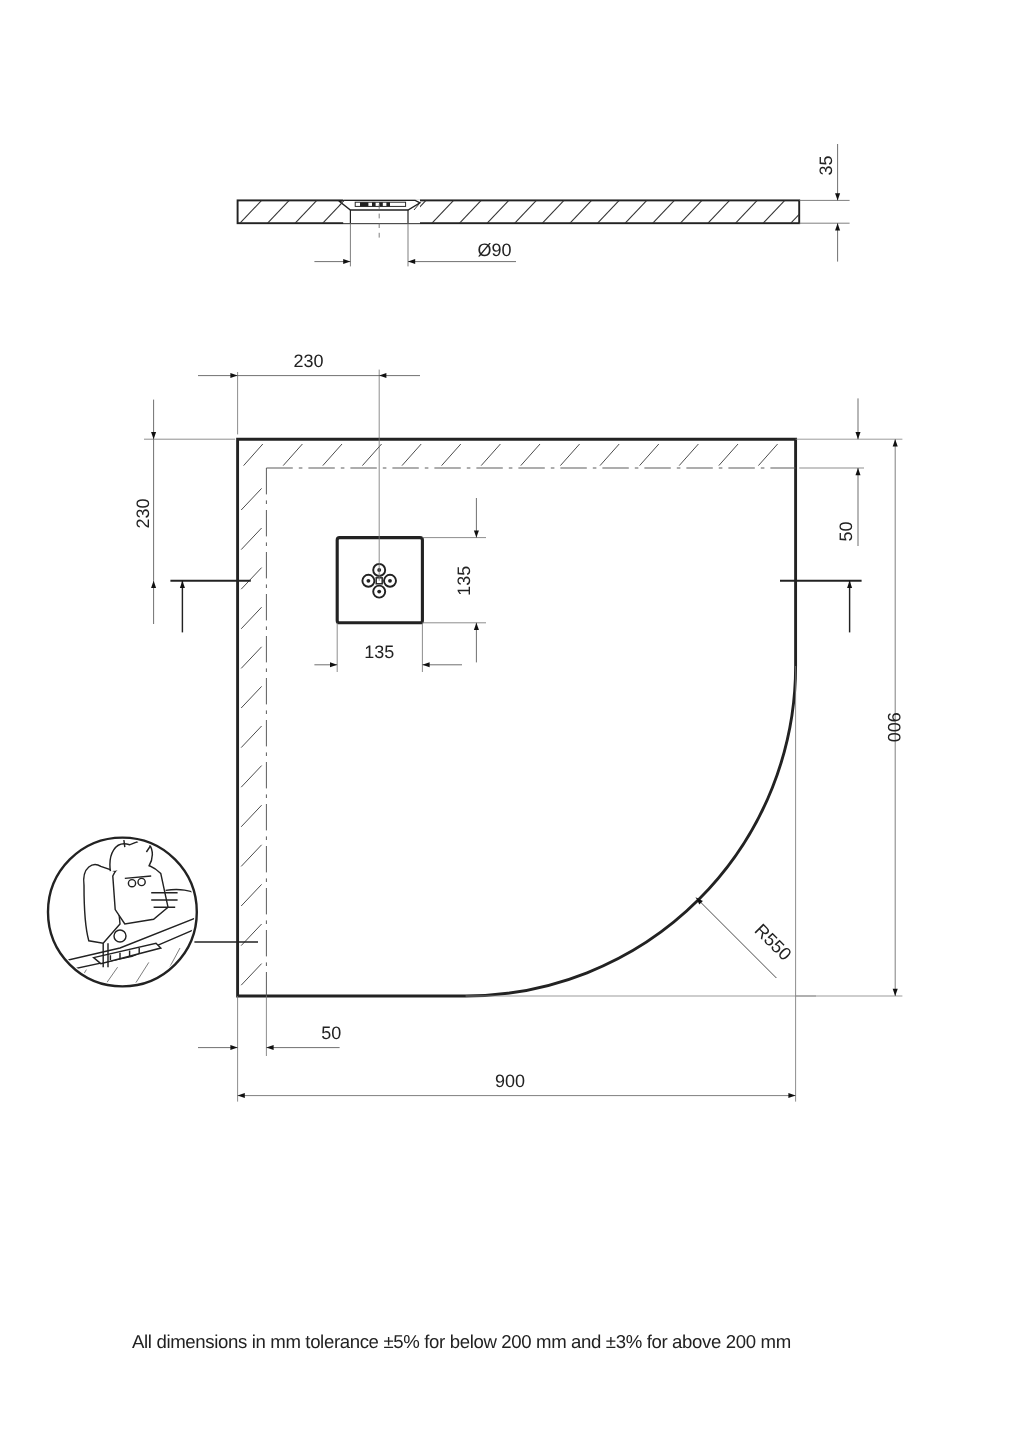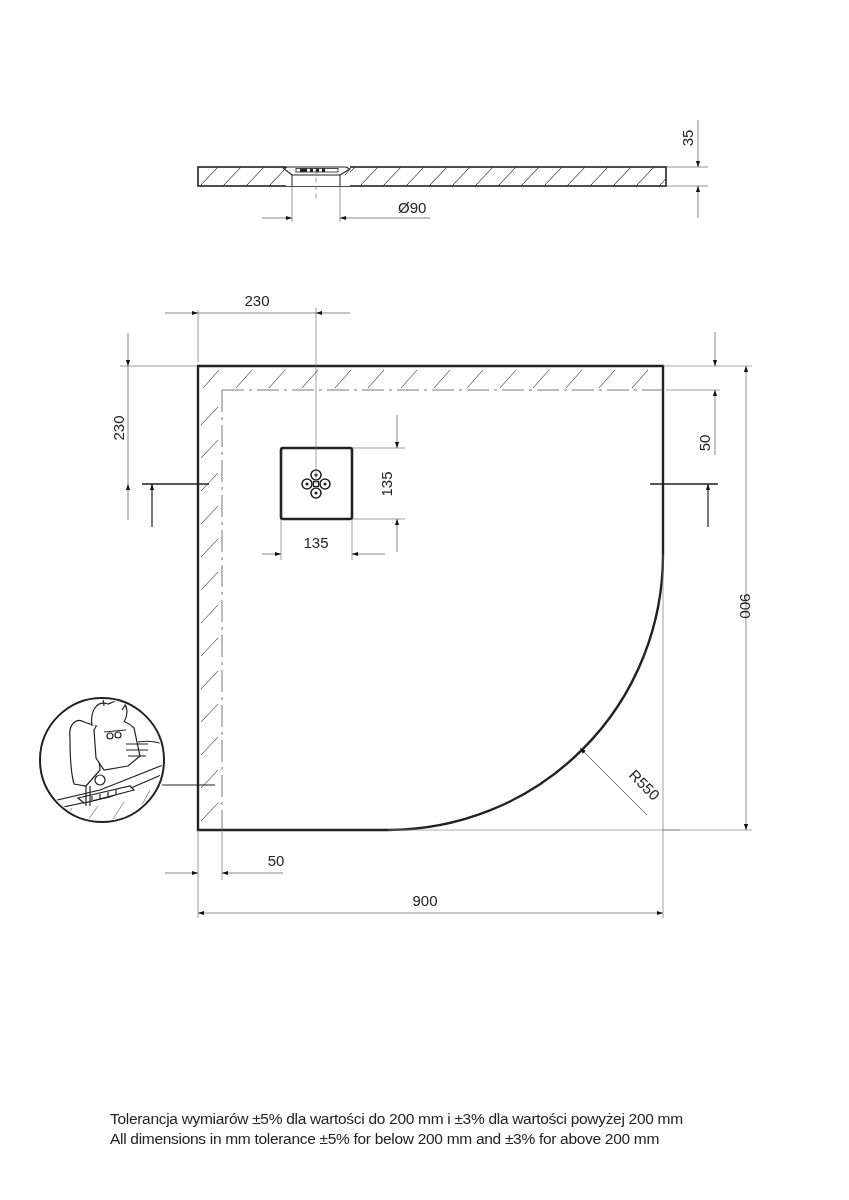--- a/index.html
+++ b/index.html
@@ -221,15 +221,14 @@
 
       <path d="M92,726 C90,712 96,700 108,704 L118,700 C126,700 130,712 124,722" fill="#fff"></path>
       <path d="M104,706 L102,690 M114,702 L116,688 M122,710 L130,698"></path>
 
       <path d="M138,742 C150,740 158,742 168,746"></path>
     </g>
   </g>
 </svg>
 
 <div class="notes">
-  <div>Tolerancja wymiarów ±5% dla wartości do 200 mm i ±3% dla wartości powyżej 200 mm</div>
   <div>All dimensions in mm tolerance ±5% for below 200 mm and ±3% for above 200 mm</div>
 </div>
 
 </body></html>

